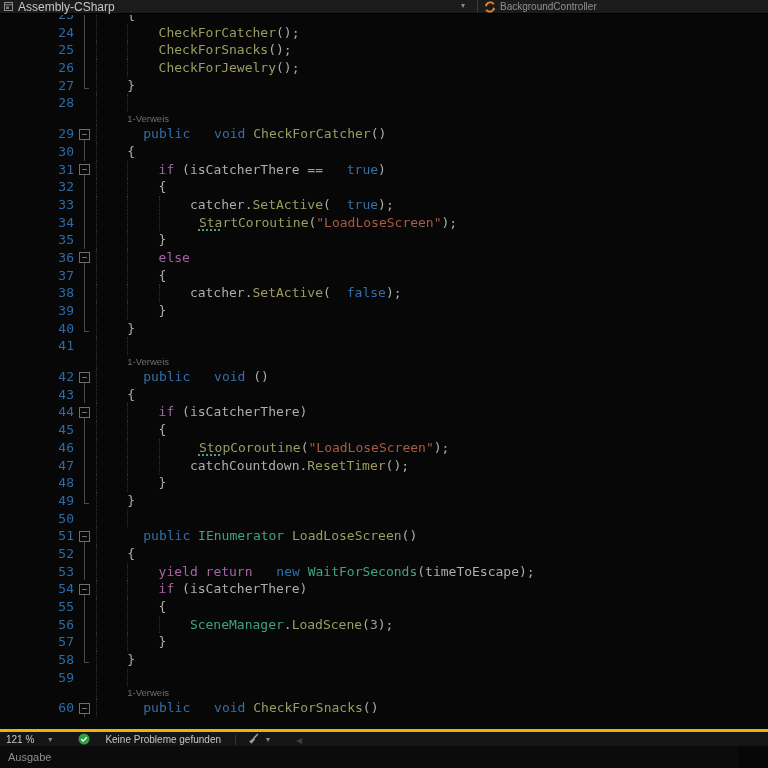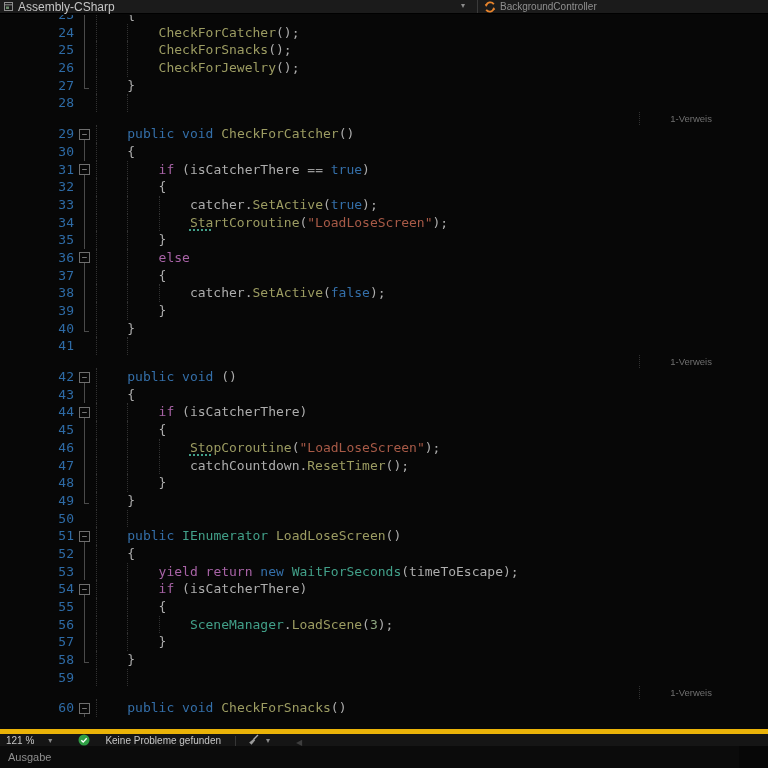--- a/index.html
+++ b/index.html
@@ -14,48 +14,48 @@
   .nav-caret{position:absolute;left:461px;top:1px;font-size:8px;color:#8a8a8a;}
   .nav-sep{position:absolute;left:477px;top:0;width:1px;height:13px;background:#3a3a3a;}
   .nav-member{left:484px;}
   .nav-member .lbl{font-size:10px;color:var(--ui_dim,#8f8f8f);}
 
   
   .editor{position:absolute;top:15px;left:0;width:712px;bottom:39px;background:var(--editor_bg,#070707);overflow:hidden;
           font-family:"DejaVu Sans Mono",monospace;font-size:13px;}
   #code-lines > .row:first-child{margin-top:-9px;}
   .row{display:flex;height:17.7px;align-items:stretch;}
-  .row.codelens{height:13px;justify-content:space-between;}
+  .row.codelens{height:13px;}
   .gutter{width:74px;text-align:right;color:var(--line_number,#2e6ba6);flex:none;line-height:17.7px;}
   .foldcol{width:22px;flex:none;position:relative;}
   .codecol{display:flex;align-items:stretch;white-space:pre;line-height:17.7px;}
   .ind{width:4ch;flex:none;border-left:1px dotted var(--guide,#313131);}
   .vline{position:absolute;left:10px;width:1px;background:var(--fold,#4a4a4a);}
   .vline.full{top:0;bottom:0;}
   .vline.below{top:13px;bottom:0;}
   .vline.half{top:0;height:62%;}
   .tick{position:absolute;left:10px;top:62%;width:5px;height:1px;background:var(--fold,#4a4a4a);}
   .fbox{position:absolute;left:5px;top:3.5px;width:11px;height:11px;border:1px solid var(--fold_box_border,#6e6e6e);
         background:var(--editor_bg,#070707);color:#9a9a9a;font-size:9px;line-height:9px;text-align:center;}
   .cl-text{font-family:"Liberation Sans",sans-serif;font-size:9.5px;color:var(--codelens,#6f6f6f);line-height:13px;}
 
-  .tok-k{color:var(--keyword,#346fa9);}
+  .tok-k{color:var(--keyword,#346fa9);margin-left:16px;}
   .tok-c{color:var(--control,#a863a6);}
   .tok-m{color:var(--method,#9c9c62);}
   .tok-t{color:var(--type,#42a089);}
   .tok-s{color:var(--string,#a85a47);}
   .tok-nu{color:var(--number,#8ca67f);}
   .tok-i{color:var(--text,#adadad);}
   .tok-p{color:var(--text,#adadad);}
   .tok-o{color:var(--operator,#9a9a9a);}
-  .ul{text-decoration:underline dotted var(--type,#42a089) 1.5px;text-underline-offset:2.5px;}
+  .ul{text-decoration:underline dotted var(--type,#42a089) 1.5px;text-underline-offset:2.5px;margin-left:9px;}
 
   
   .statusbar{position:absolute;left:0;bottom:22px;width:768px;height:17px;background:var(--status_bg,#151515);
-             border-top:5px solid #eab308;display:flex;align-items:center;font-size:10px;color:var(--ui_text,#c6c6c6);}
+             border-top:3px solid #eab308;display:flex;align-items:center;font-size:10px;color:var(--ui_text,#c6c6c6);}
   .zoom-lbl{margin-left:6px;}
   .sb-caret{font-size:8px;color:#8a8a8a;margin-left:14px;}
   .health{display:flex;align-items:center;gap:15px;margin-left:26px;}
   .sb-sep{color:#3c3c3c;margin-left:13px;font-size:11px;}
   .cleanup{display:flex;align-items:center;gap:4px;margin-left:11px;}
   .cleanup .sb-caret{margin-left:2px;}
   .hscroll-left{position:absolute;left:296px;top:4px;font-size:8px;color:#3e3e3e;}
 
   
   .panel{position:absolute;left:0;bottom:0;width:739px;height:22px;background:var(--panel_bg,#0b0b0b);}

